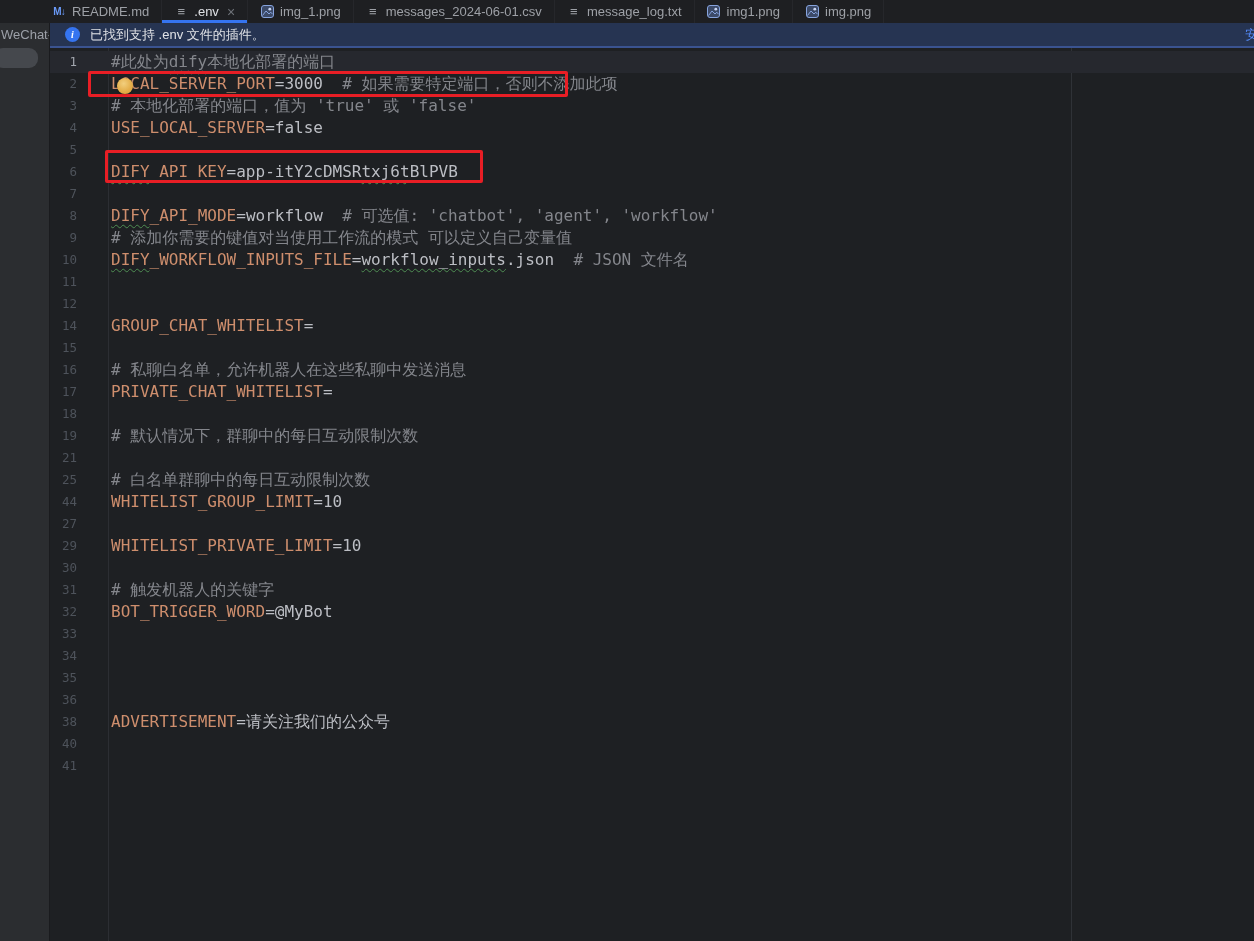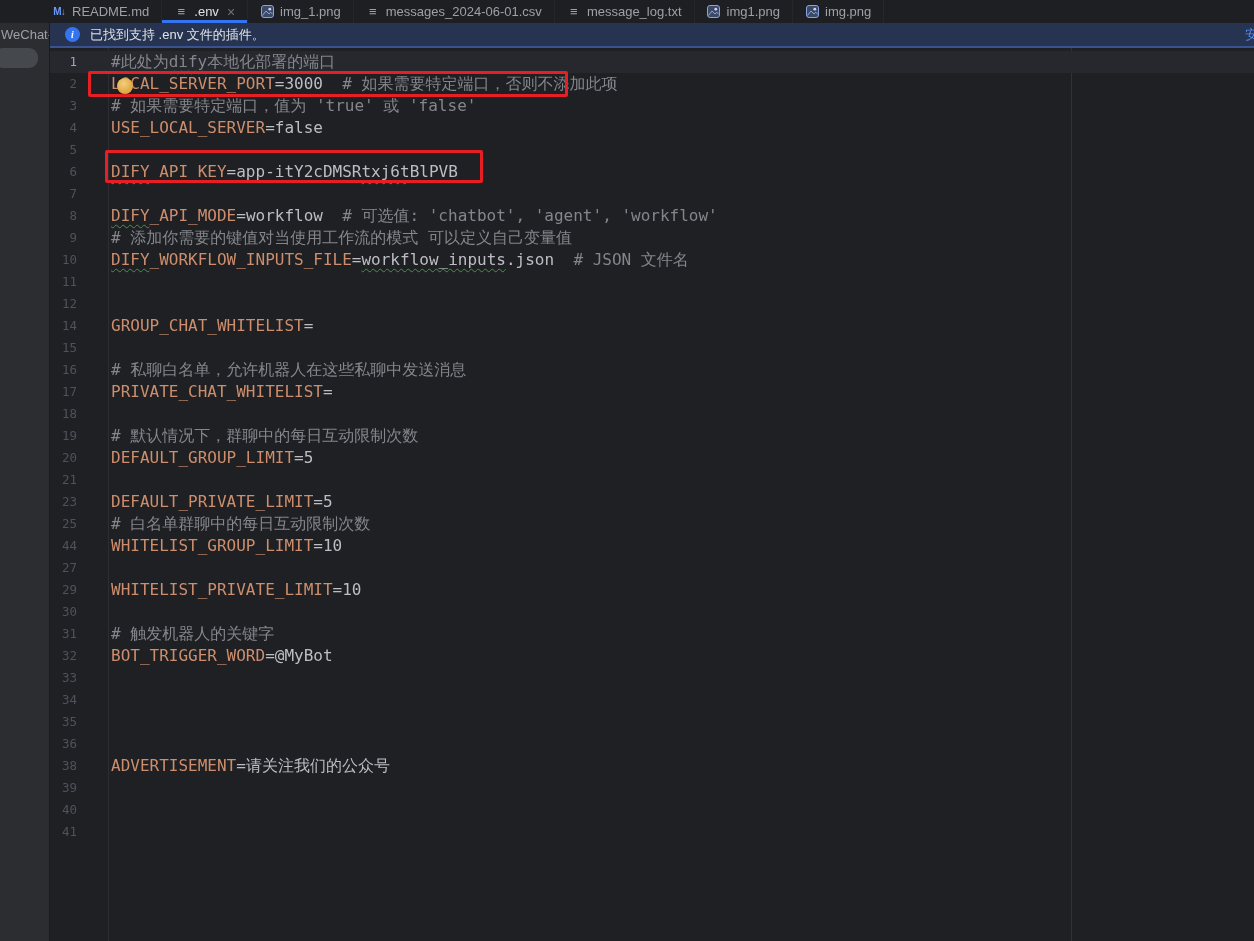--- a/index.html
+++ b/index.html
@@ -137,52 +137,49 @@
         <span>已找到支持 .env 文件的插件。</span>
         <span class="banner-link">安</span>
       </div>
 
       <div class="editor" id="editor">
         <div class="gutter-sep"></div>
         <div class="margin-guide"></div>
         <div class="lines-wrap" id="lines">
             <div class="code-line caret"><span class="ln">1</span><span class="code"><span class="tk-comment">#此处为</span><span class="tk-comment sq-gray">dify</span><span class="tk-comment">本地化部署的端口</span></span></div>
             <div class="code-line"><span class="ln">2</span><span class="code"><span class="tk-key">LOCAL_SERVER_PORT</span><span class="tk-op">=</span><span class="tk-value">3000</span><span class="tk-plain">  </span><span class="tk-comment"># 如果需要特定端口，否则不添加此项</span></span></div>
-            <div class="code-line"><span class="ln">3</span><span class="code"><span class="tk-comment"># 如果需要特定端口，值为 'true' 或 'false'</span></span></div>
+            <div class="code-line"><span class="ln">3</span><span class="code"><span class="tk-comment"># 本地化部署的端口，值为 'true' 或 'false'</span></span></div>
             <div class="code-line"><span class="ln">4</span><span class="code"><span class="tk-key">USE_LOCAL_SERVER</span><span class="tk-op">=</span><span class="tk-value">false</span></span></div>
             <div class="code-line"><span class="ln">5</span><span class="code"></span></div>
             <div class="code-line"><span class="ln">6</span><span class="code"><span class="tk-key sq-green">DIFY</span><span class="tk-key">_API_KEY</span><span class="tk-op">=</span><span class="tk-value">app-itY2cDMSR</span><span class="tk-value sq-green">txj6t</span><span class="tk-value">BlPVB</span></span></div>
             <div class="code-line"><span class="ln">7</span><span class="code"></span></div>
             <div class="code-line"><span class="ln">8</span><span class="code"><span class="tk-key sq-green">DIFY</span><span class="tk-key">_API_MODE</span><span class="tk-op">=</span><span class="tk-value">workflow</span><span class="tk-plain">  </span><span class="tk-comment"># 可选值: 'chatbot', 'agent', 'workflow'</span></span></div>
             <div class="code-line"><span class="ln">9</span><span class="code"><span class="tk-comment"># 添加你需要的键值对当使用工作流的模式 可以定义自己变量值</span></span></div>
             <div class="code-line"><span class="ln">10</span><span class="code"><span class="tk-key sq-green">DIFY</span><span class="tk-key">_WORKFLOW_INPUTS_FILE</span><span class="tk-op">=</span><span class="tk-value sq-green">workflow_inputs</span><span class="tk-value">.json</span><span class="tk-plain">  </span><span class="tk-comment"># JSON 文件名</span></span></div>
             <div class="code-line"><span class="ln">11</span><span class="code"></span></div>
             <div class="code-line"><span class="ln">12</span><span class="code"></span></div>
             <div class="code-line"><span class="ln">14</span><span class="code"><span class="tk-key">GROUP_CHAT_WHITELIST</span><span class="tk-op">=</span></span></div>
             <div class="code-line"><span class="ln">15</span><span class="code"></span></div>
             <div class="code-line"><span class="ln">16</span><span class="code"><span class="tk-comment"># 私聊白名单，允许机器人在这些私聊中发送消息</span></span></div>
             <div class="code-line"><span class="ln">17</span><span class="code"><span class="tk-key">PRIVATE_CHAT_WHITELIST</span><span class="tk-op">=</span></span></div>
             <div class="code-line"><span class="ln">18</span><span class="code"></span></div>
             <div class="code-line"><span class="ln">19</span><span class="code"><span class="tk-comment"># 默认情况下，群聊中的每日互动限制次数</span></span></div>
-            <div class="code-line"><span class="ln">20</span><span class="code"><span class="tk-key">DEFAULT_GROUP_LIMIT</span><span class="tk-op">=</span><span class="tk-value">5</span></span></div>
             <div class="code-line"><span class="ln">21</span><span class="code"></span></div>
-            <div class="code-line"><span class="ln">23</span><span class="code"><span class="tk-key">DEFAULT_PRIVATE_LIMIT</span><span class="tk-op">=</span><span class="tk-value">5</span></span></div>
             <div class="code-line"><span class="ln">25</span><span class="code"><span class="tk-comment"># 白名单群聊中的每日互动限制次数</span></span></div>
             <div class="code-line"><span class="ln">44</span><span class="code"><span class="tk-key">WHITELIST_GROUP_LIMIT</span><span class="tk-op">=</span><span class="tk-value">10</span></span></div>
             <div class="code-line"><span class="ln">27</span><span class="code"></span></div>
             <div class="code-line"><span class="ln">29</span><span class="code"><span class="tk-key">WHITELIST_PRIVATE_LIMIT</span><span class="tk-op">=</span><span class="tk-value">10</span></span></div>
             <div class="code-line"><span class="ln">30</span><span class="code"></span></div>
             <div class="code-line"><span class="ln">31</span><span class="code"><span class="tk-comment"># 触发机器人的关键字</span></span></div>
             <div class="code-line"><span class="ln">32</span><span class="code"><span class="tk-key">BOT_TRIGGER_WORD</span><span class="tk-op">=</span><span class="tk-value">@MyBot</span></span></div>
             <div class="code-line"><span class="ln">33</span><span class="code"></span></div>
             <div class="code-line"><span class="ln">34</span><span class="code"></span></div>
             <div class="code-line"><span class="ln">35</span><span class="code"></span></div>
             <div class="code-line"><span class="ln">36</span><span class="code"></span></div>
             <div class="code-line"><span class="ln">38</span><span class="code"><span class="tk-key">ADVERTISEMENT</span><span class="tk-op">=</span><span class="tk-value">请关注我们的公众号</span></span></div>
-            <div class="code-line"><span class="ln">39</span><span class="code"></span></div>
             <div class="code-line"><span class="ln">40</span><span class="code"></span></div>
             <div class="code-line"><span class="ln">41</span><span class="code"></span></div>
           </div>
       </div>
 
     </div>
   </div>
 <div class="anno-box" style="left: 88px; top: 71px; width: 480px; height: 26px;"></div>
     <div class="anno-box" style="left: 105px; top: 150px; width: 378px; height: 33px;"></div>
     <div class="click-dot" style="left: 117px; top: 78px; width: 16px; height: 16px;"></div>

